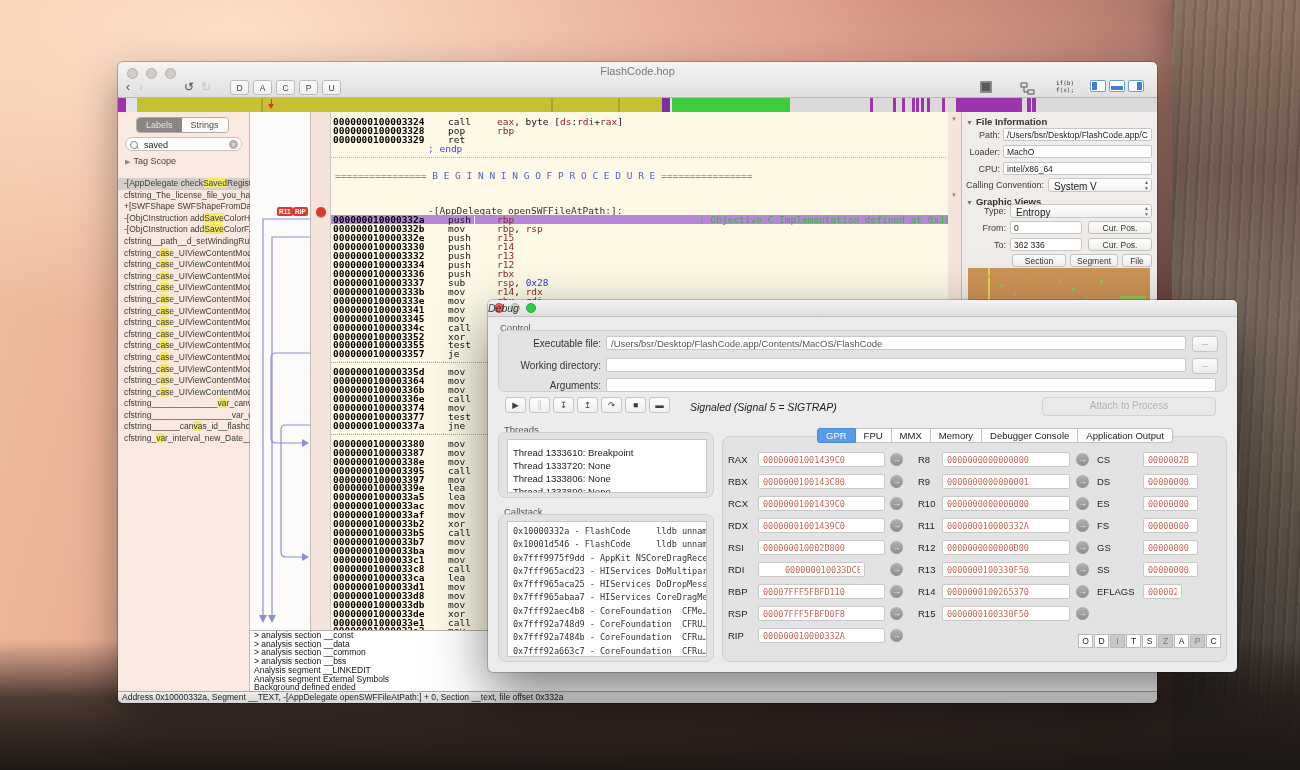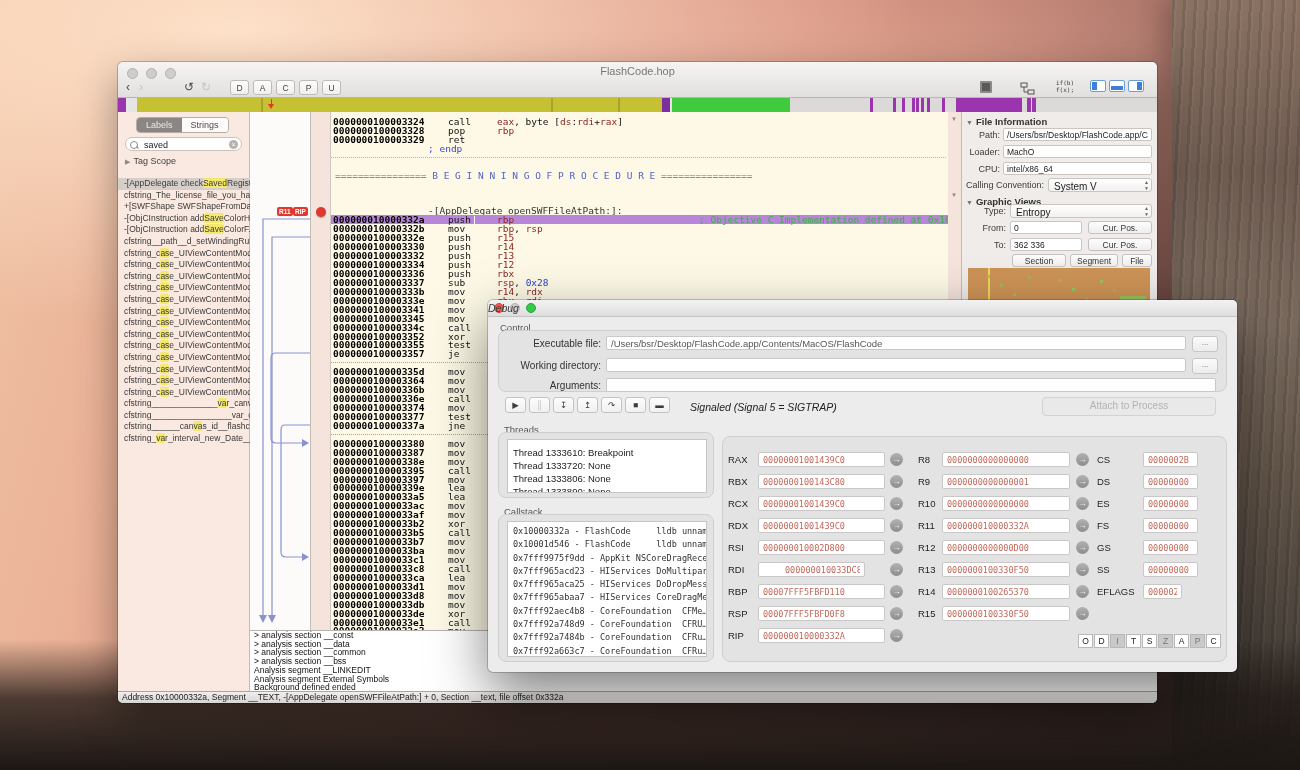--- a/index.html
+++ b/index.html
@@ -731,20 +731,28 @@
         <div class="stack-row">0x7fff965aca25 - HIServices DoDropMessage</div>
         <div class="stack-row">0x7fff965abaa7 - HIServices CoreDragMe…</div>
         <div class="stack-row">0x7fff92aec4b8 - CoreFoundation  CFMe…</div>
         <div class="stack-row">0x7fff92a748d9 - CoreFoundation  CFRU…</div>
         <div class="stack-row">0x7fff92a7484b - CoreFoundation  CFRu…</div>
         <div class="stack-row">0x7fff92a663c7 - CoreFoundation  CFRu…</div>
       </div>
   </div>
 
   <div class="grp" style="left:234px;top:136px;width:505px;height:226px"></div>
+  <div class="dtabs">
+      <div class="dtab sel">GPR</div>
+      <div class="dtab">FPU</div>
+      <div class="dtab">MMX</div>
+      <div class="dtab">Memory</div>
+      <div class="dtab">Debugger Console</div>
+      <div class="dtab">Application Output</div>
+    </div>
   <div class="regcols" id="regcols">
       <div class="regrow" style="top: 16px; left: 0px; width: 505px;">
         <span class="regname" style="left: 6px;">RAX</span>
         <input class="regfield" value="00000001001439C0" style="left: 36px; width: 127px;">
         <span class="goarrow" style="left: 168px;">→</span>
       </div>
       <div class="regrow" style="top: 38px; left: 0px; width: 505px;">
         <span class="regname" style="left: 6px;">RBX</span>
         <input class="regfield" value="0000000100143C80" style="left: 36px; width: 127px;">
         <span class="goarrow" style="left: 168px;">→</span>

